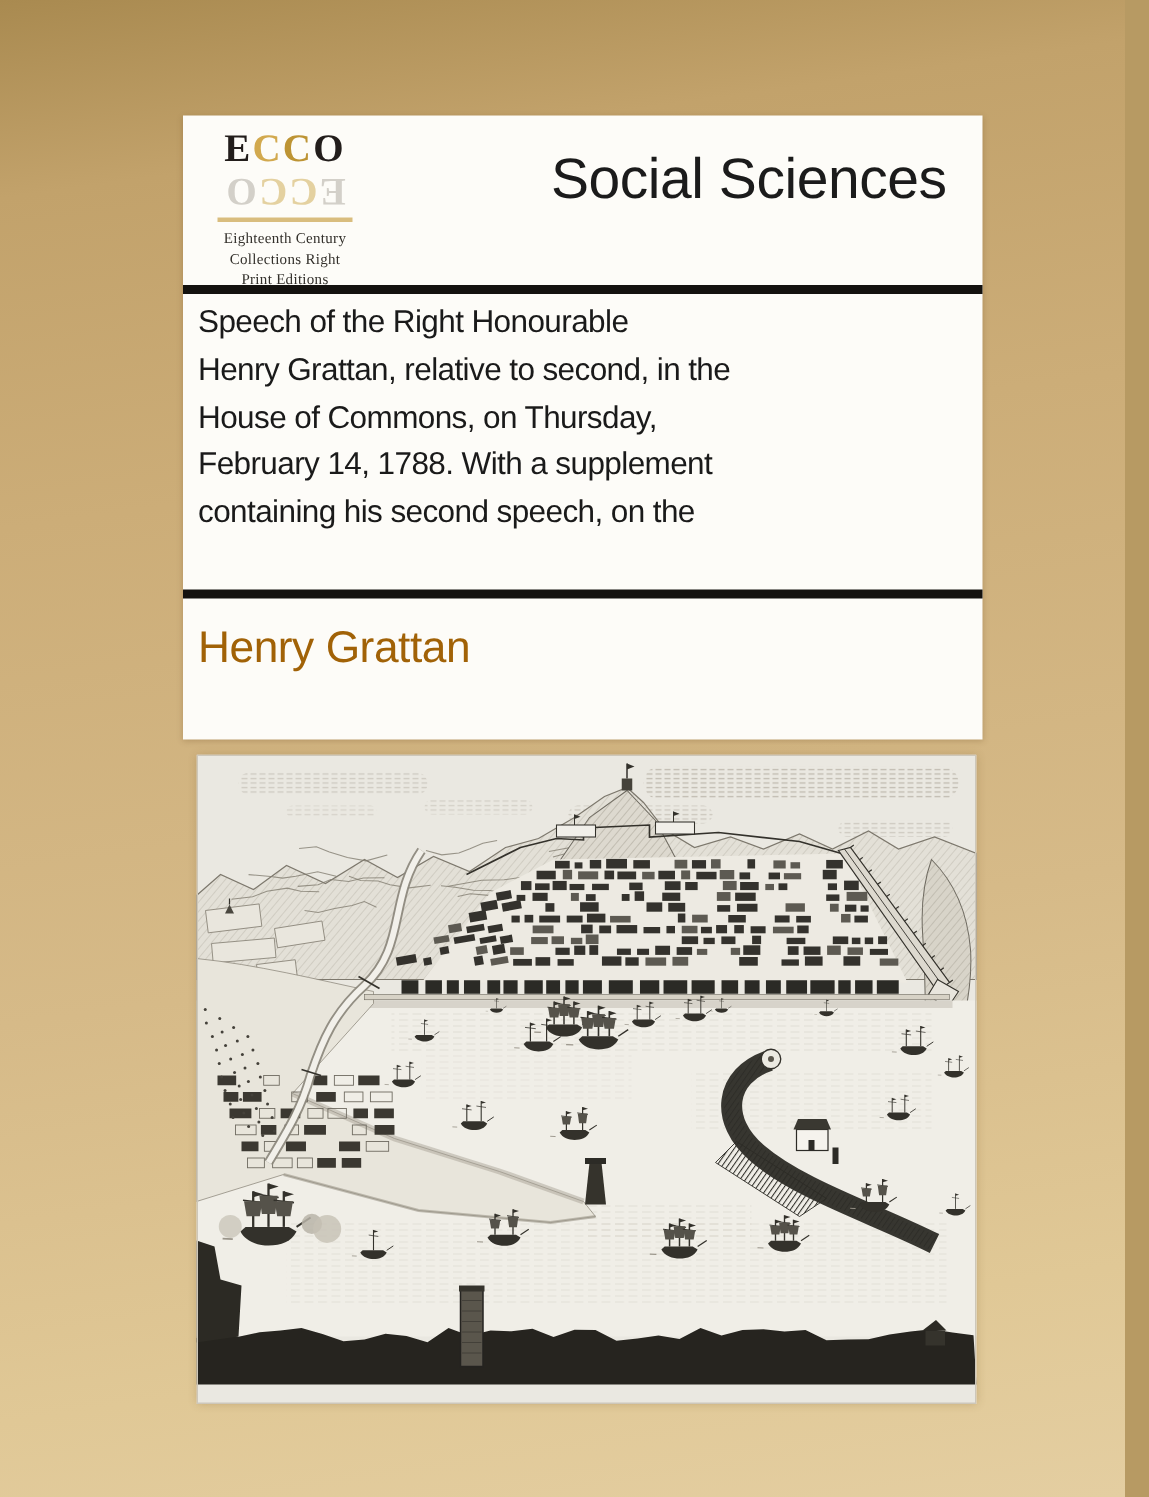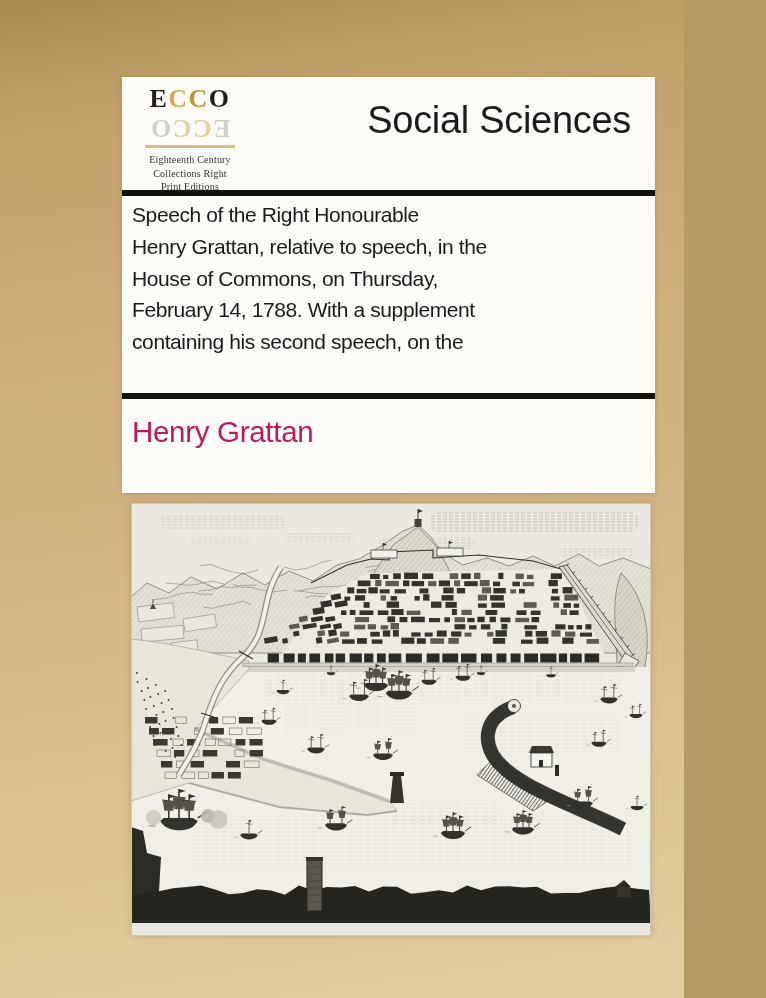--- a/index.html
+++ b/index.html
@@ -1,36 +1,36 @@
 <!DOCTYPE html>
 <html><head>
 <meta charset="utf-8">
 <style>
   html,body{margin:0;padding:0;background:#b79a63;}
-  .page{position:relative;width:684px;height:998px;overflow:hidden;
+  .page{position:relative;width:750px;height:998px;overflow:hidden;
         background:linear-gradient(172deg,#a98a50 0%,#c2a26b 12%,#ccad78 32%,#d6ba88 62%,#e0c896 86%,#e4cea1 100%);
         font-family:"Liberation Sans",sans-serif;}
   .card{position:absolute;left:122px;top:77px;width:533px;height:416px;background:#fdfcf8;
         box-shadow:0 1px 4px rgba(90,60,20,.25);}
   
   .logo{position:absolute;left:18px;top:9px;width:100px;text-align:center;
         font-family:"Liberation Serif",serif;}
   .logo-word{display:block;font-size:26px;font-weight:700;letter-spacing:1.5px;line-height:1.02;
         color:#221d1b;white-space:nowrap;}
   .logo-word .g1{color:#d2a94e}.logo-word .g2{color:#bd9434}
   .logo-reflection{transform:rotate(180deg);margin-top:1px;}
   .logo-reflection .rd{color:#d3d0c9}.logo-reflection .rg{color:#e4d1a0}
   .logo-rule{height:3px;background:#d9bd7e;width:90px;margin:5px auto 5px auto;}
   .logo-tagline{font-size:10px;line-height:13.5px;color:#33302b;letter-spacing:.2px;}
   .category{position:absolute;right:24px;top:22px;font-size:38px;color:#1b1b1b;letter-spacing:-.3px;}
   .bar{position:absolute;left:0;width:100%;height:6px;background:#14120f;}
   .bar-1{top:113px}.bar-2{top:316px}
   .title-block{position:absolute;left:10px;top:122px;font-size:21px;line-height:31.8px;
         color:#1a1a1a;letter-spacing:-.4px;white-space:nowrap;}
-  .author{position:absolute;left:10px;top:338px;font-size:29.5px;color:#be185d;letter-spacing:-.3px;}
+  .author{position:absolute;left:10px;top:338px;font-size:29.5px;color:#a16207;letter-spacing:-.3px;}
   
   .engraving{position:absolute;left:131px;top:503px;width:520px;height:433px;
         box-shadow:0 0 6px rgba(120,90,40,.30);}
   .engraving svg{display:block;width:100%;height:100%;}
 </style>
 </head>
 <body>
 
 <div class="page">
   <div class="card">
@@ -43,21 +43,21 @@
       <div class="logo-tagline">Collections Right</div>
       <div class="logo-tagline">Print Editions</div>
     </div>
 
     <div class="category">Social Sciences</div>
 
     <div class="bar bar-1"></div>
 
     <div class="title-block">
       <div>Speech of the Right Honourable</div>
-      <div>Henry Grattan, relative to speech, in the</div>
+      <div>Henry Grattan, relative to second, in the</div>
       <div>House of Commons, on Thursday,</div>
       <div>February 14, 1788. With a supplement</div>
       <div>containing his second speech, on the</div>
     </div>
 
     <div class="bar bar-2"></div>
 
     <div class="author">Henry Grattan</div>
   </div>
 

